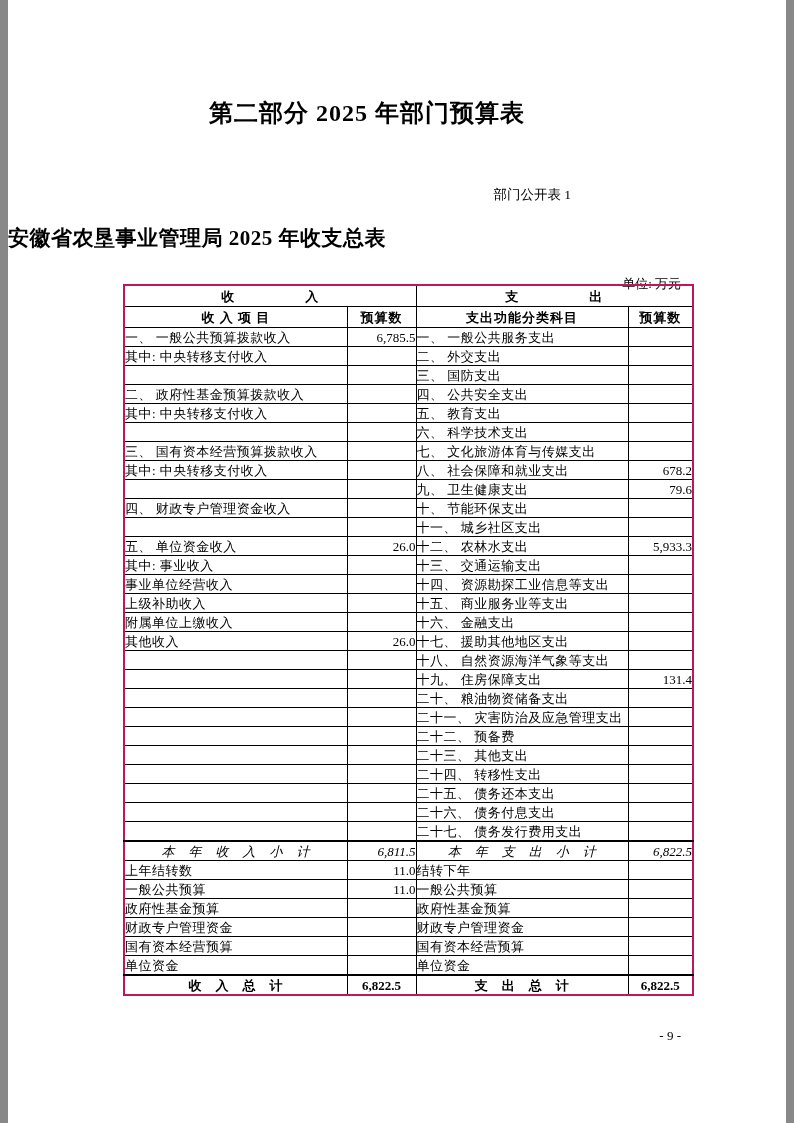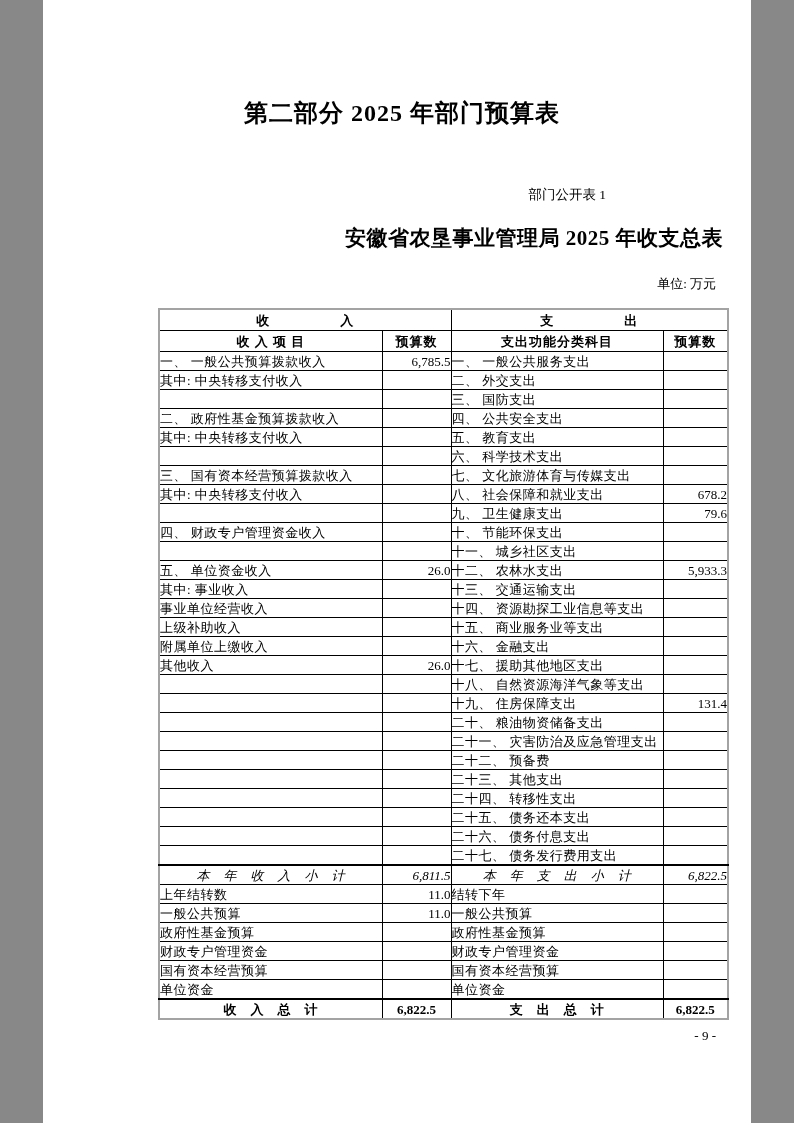--- a/index.html
+++ b/index.html
@@ -1,53 +1,52 @@
 <!DOCTYPE html>
 <html><head>
 <meta charset="utf-8">
 <style>
   html,body{margin:0;padding:0;background:#888;}
   .page{
     position:relative;
-    width:664px;height:1123px;
+    width:778px;height:1123px;
     background:#ffffff;
     margin:0 auto;
     font-family:"Liberation Serif","DejaVu Serif",serif;
     color:#000;
     overflow:hidden;
-    padding-left:44px;
   }
   .part-title{
     position:absolute;top:96px;left:0;width:718px;
     text-align:center;font-size:24px;font-weight:bold;
     letter-spacing:1px;line-height:34px;
   }
   .public-label{
     position:absolute;top:186px;left:0;width:563px;
     text-align:right;font-size:13.5px;line-height:18px;
   }
   .table-title{
     position:absolute;top:222px;left:0;width:680px;
-    text-align:right;font-size:21px;font-weight:bold;
+    text-align:left;font-size:21px;font-weight:bold;
     letter-spacing:0.5px;line-height:32px;
   }
   .unit-label{
     position:absolute;top:275px;left:0;width:673px;
     text-align:right;font-size:13px;line-height:18px;
   }
   .page-number{
     position:absolute;top:1027px;left:0;width:673px;
     text-align:right;font-size:13px;line-height:18px;
   }
   table.budget{
-    position:absolute;left:115px;top:308px;
+    position:absolute;left:115px;top:284px;
     width:569px;
     border-collapse:collapse;
     table-layout:fixed;
-    border:2px solid #a3a3a3;
+    border:2px solid #be185d;
   }
   table.budget th, table.budget td{
     border:1px solid #000;
     font-size:13px;
     padding:0;
     height:18px;
     line-height:17px;
     white-space:nowrap;
     font-weight:normal;
   }

